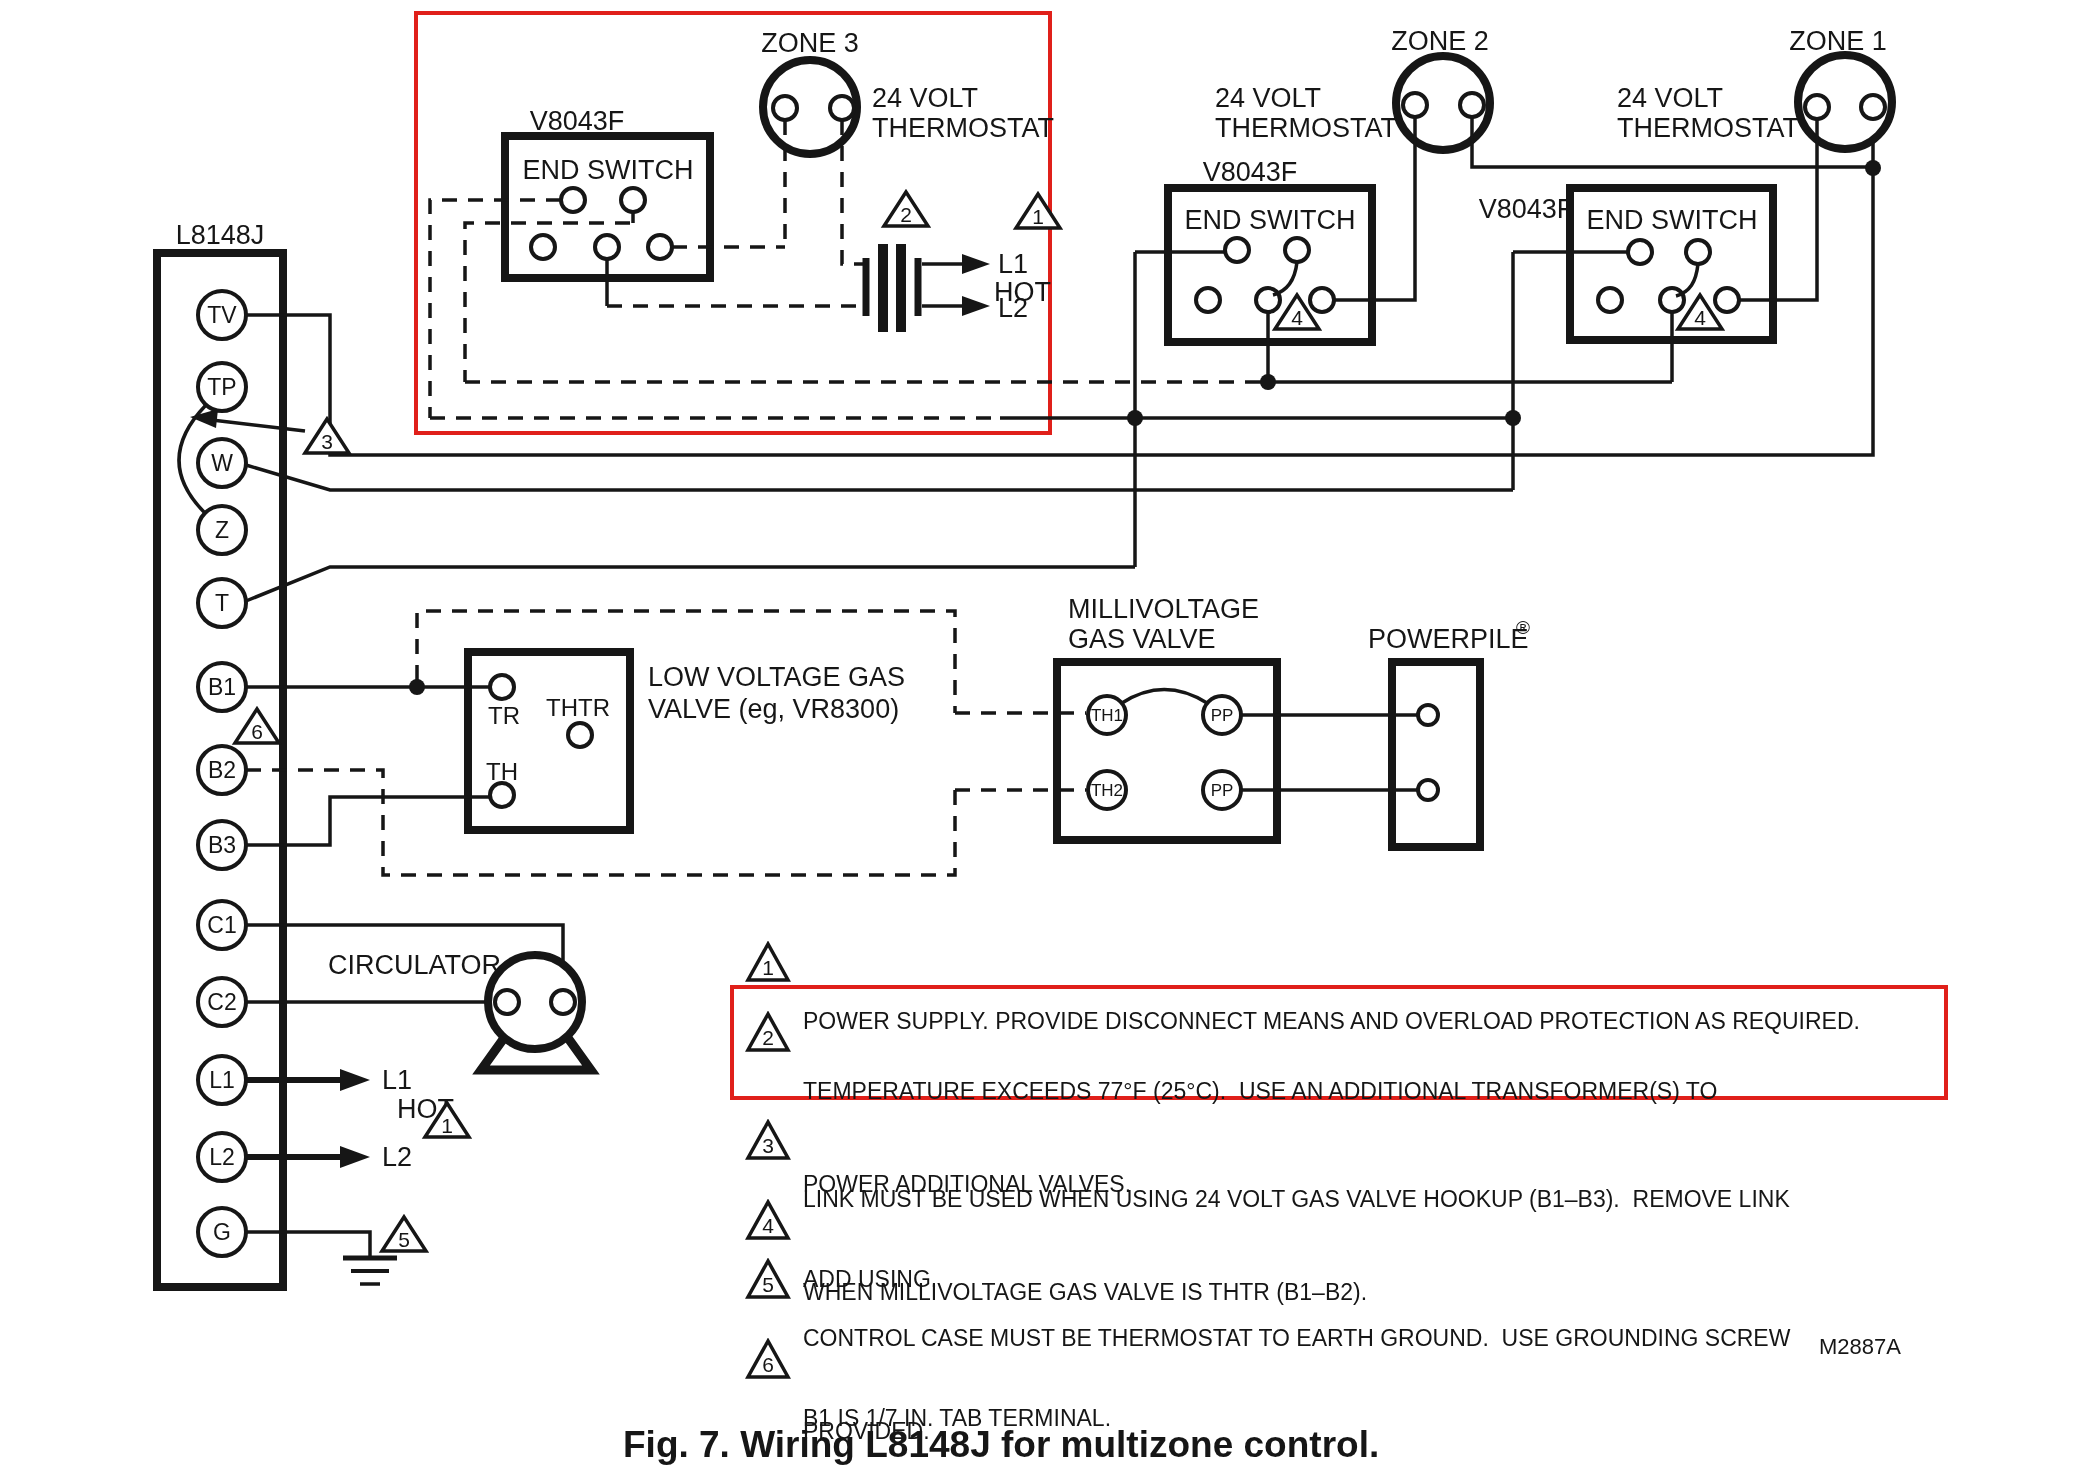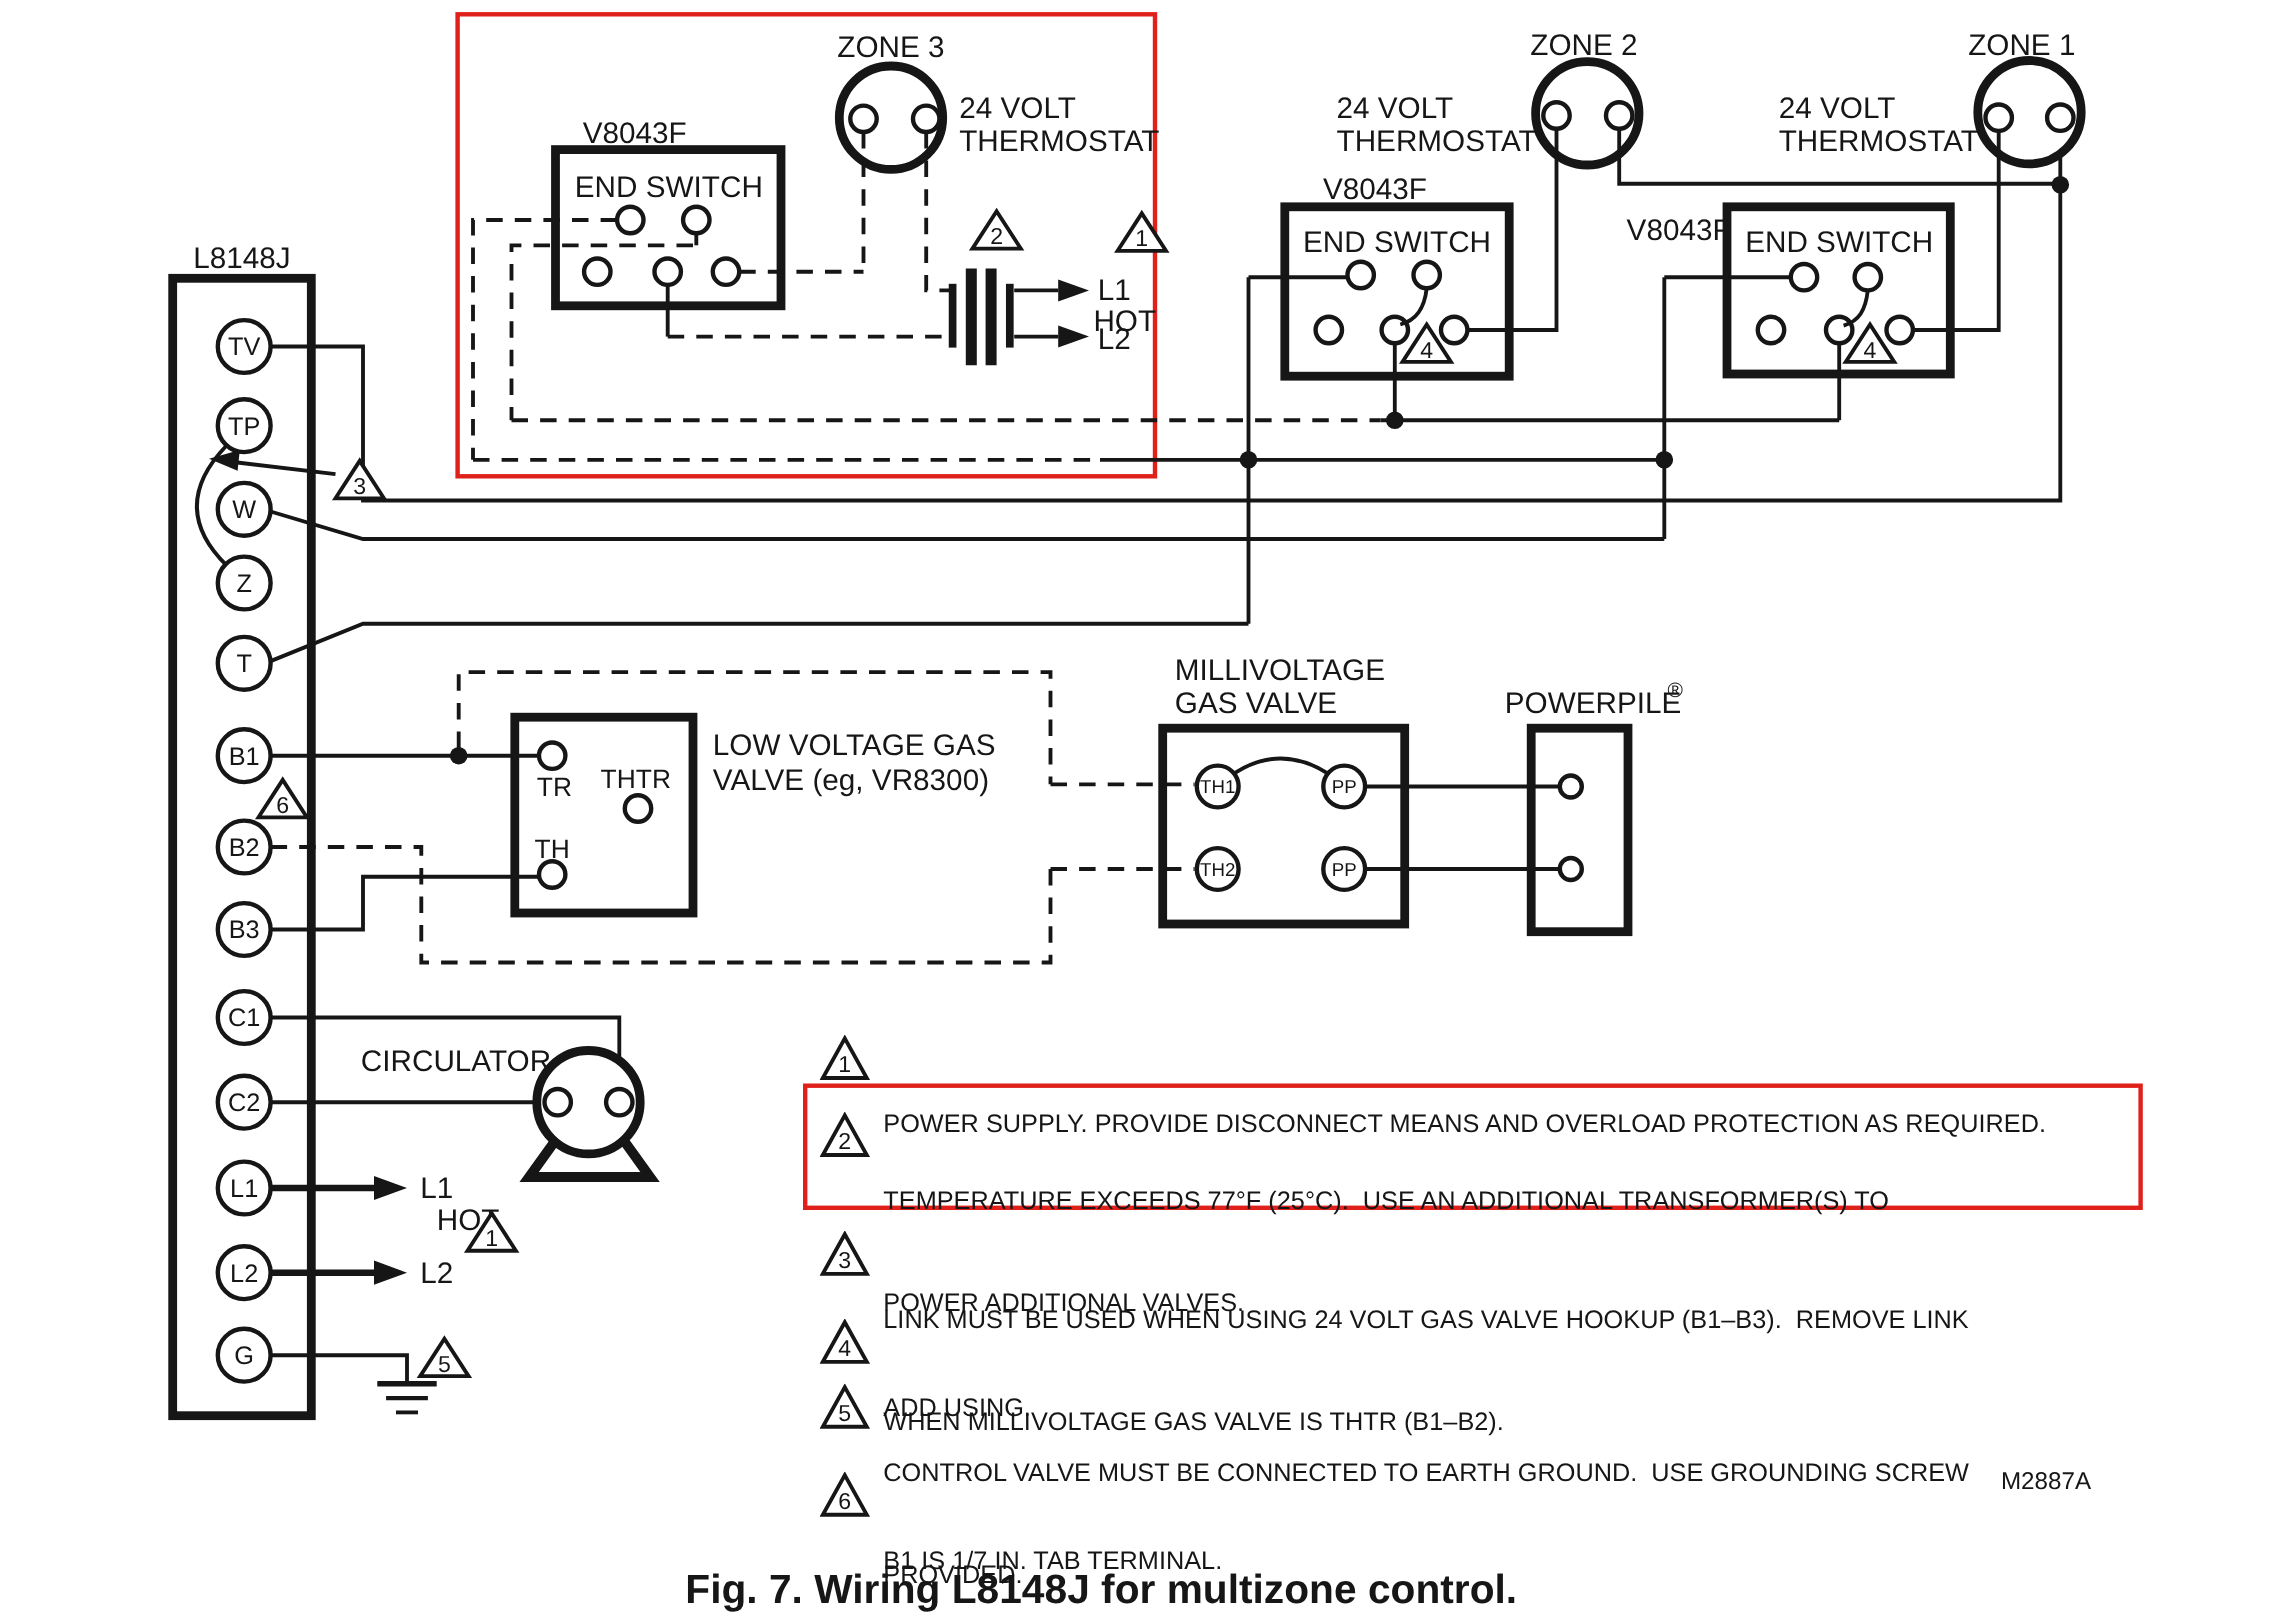--- a/index.html
+++ b/index.html
@@ -310,21 +310,21 @@
     <div>ADD USING.</div>
   </div>
 </div>
 
 <div class="note" style="left:745px;top:1258px;">
   <svg width="46" height="42">
         <polygon points="23,3 3,39 43,39" class="tri"></polygon>
         <text x="23" y="34" class="tri-num">5</text>
       </svg>
   <div class="note-text">
-    <div>CONTROL VALVE MUST BE CONNECTED TO EARTH GROUND.  USE GROUNDING SCREW</div>
+    <div>CONTROL CASE MUST BE THERMOSTAT TO EARTH GROUND.  USE GROUNDING SCREW</div>
     <div>PROVIDED.</div>
   </div>
 </div>
 
 <div class="note" style="left:745px;top:1338px;">
   <svg width="46" height="42">
         <polygon points="23,3 3,39 43,39" class="tri"></polygon>
         <text x="23" y="34" class="tri-num">6</text>
       </svg>
   <div class="note-text">

